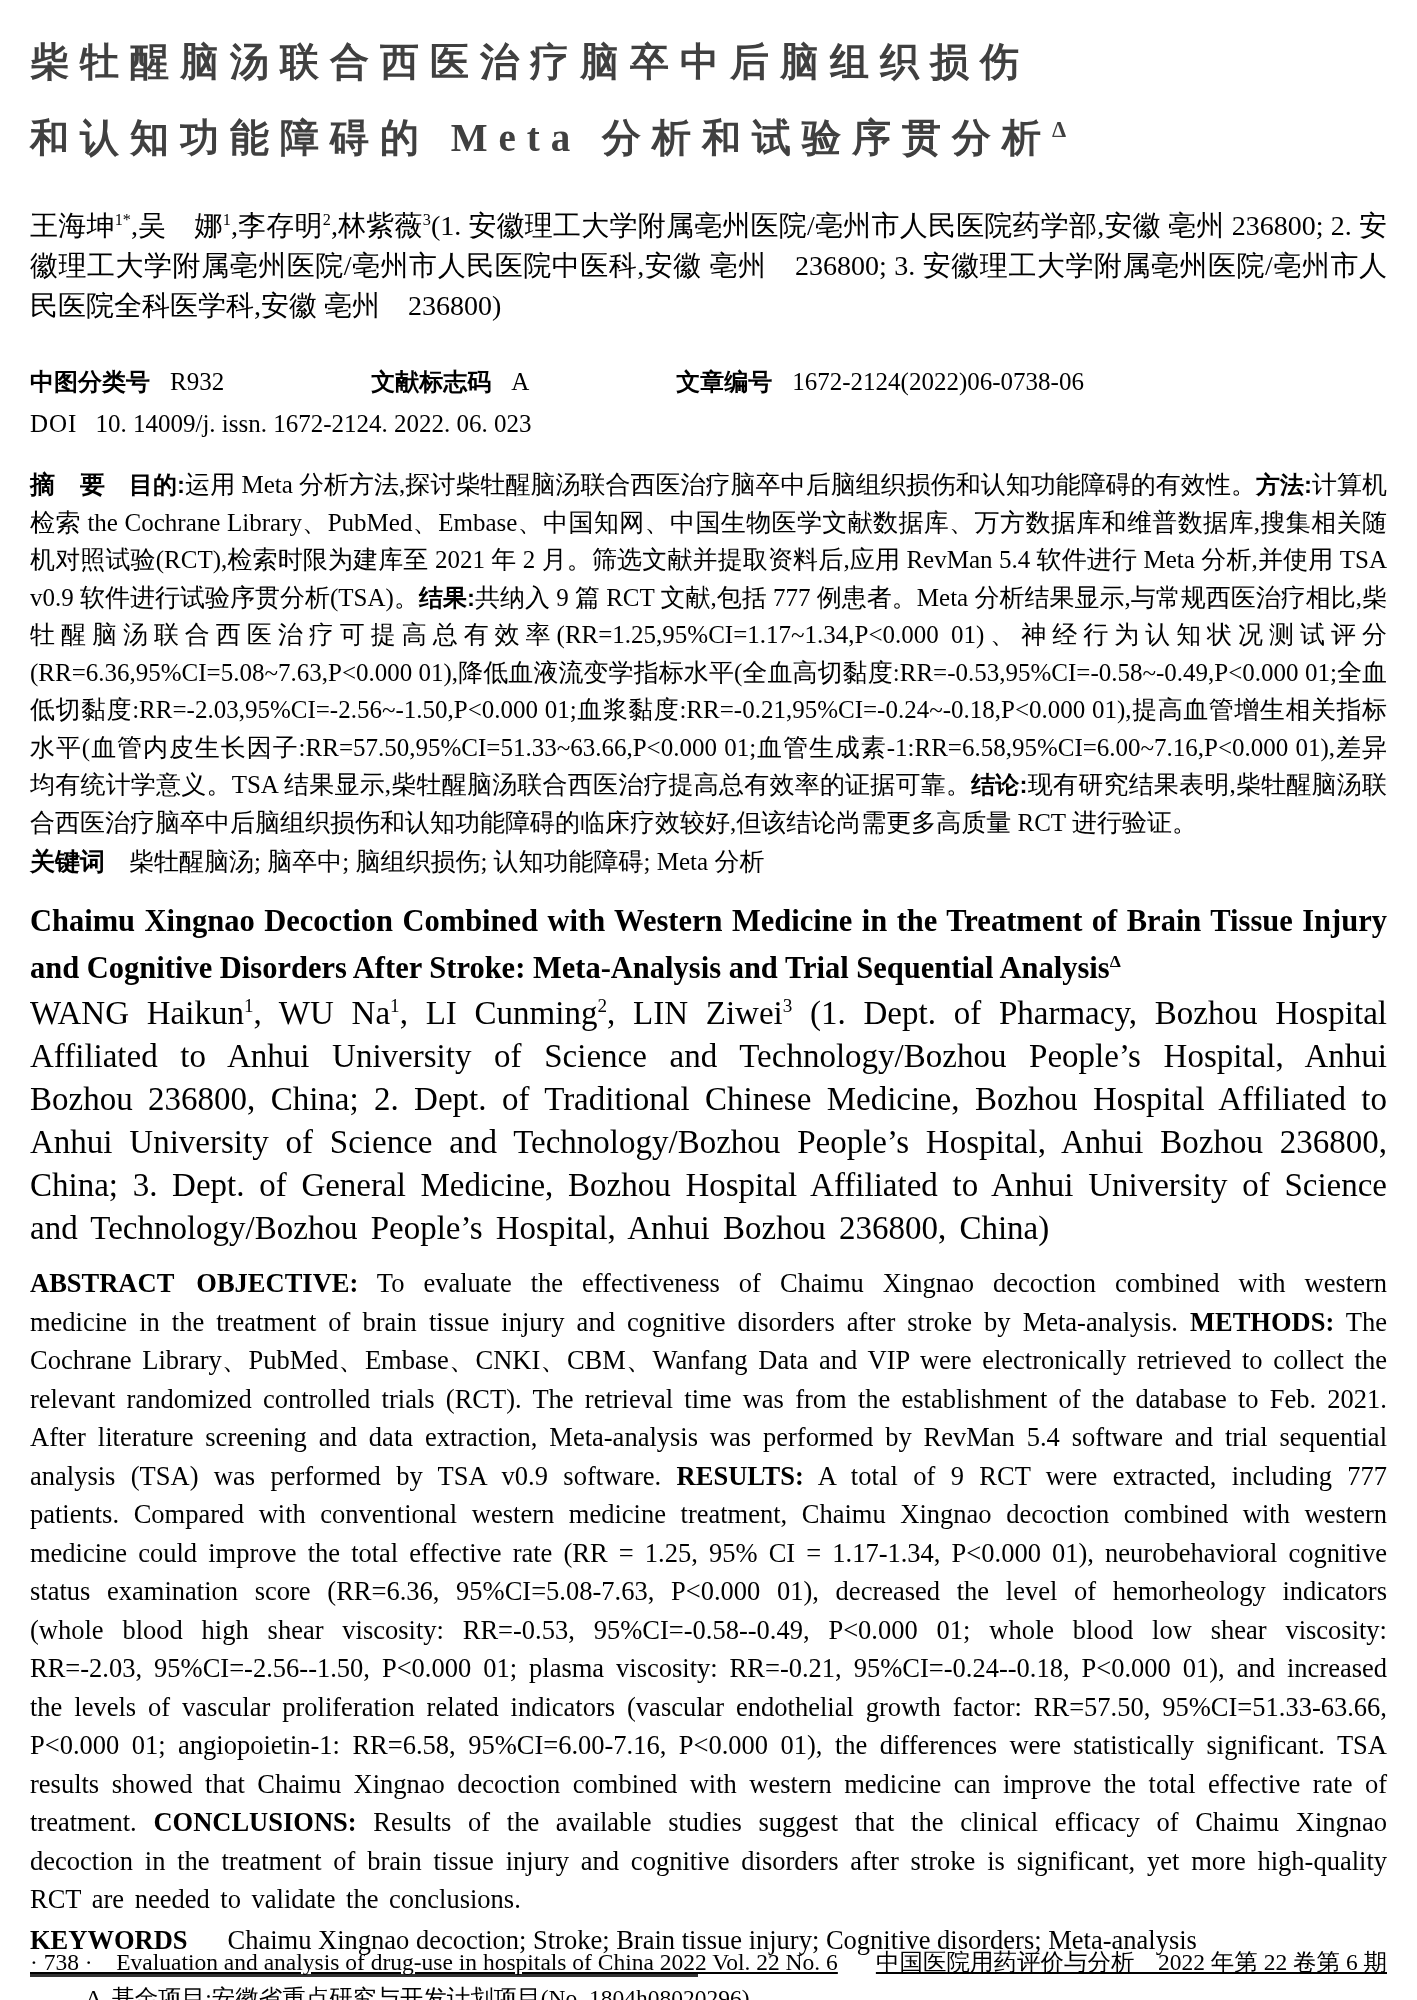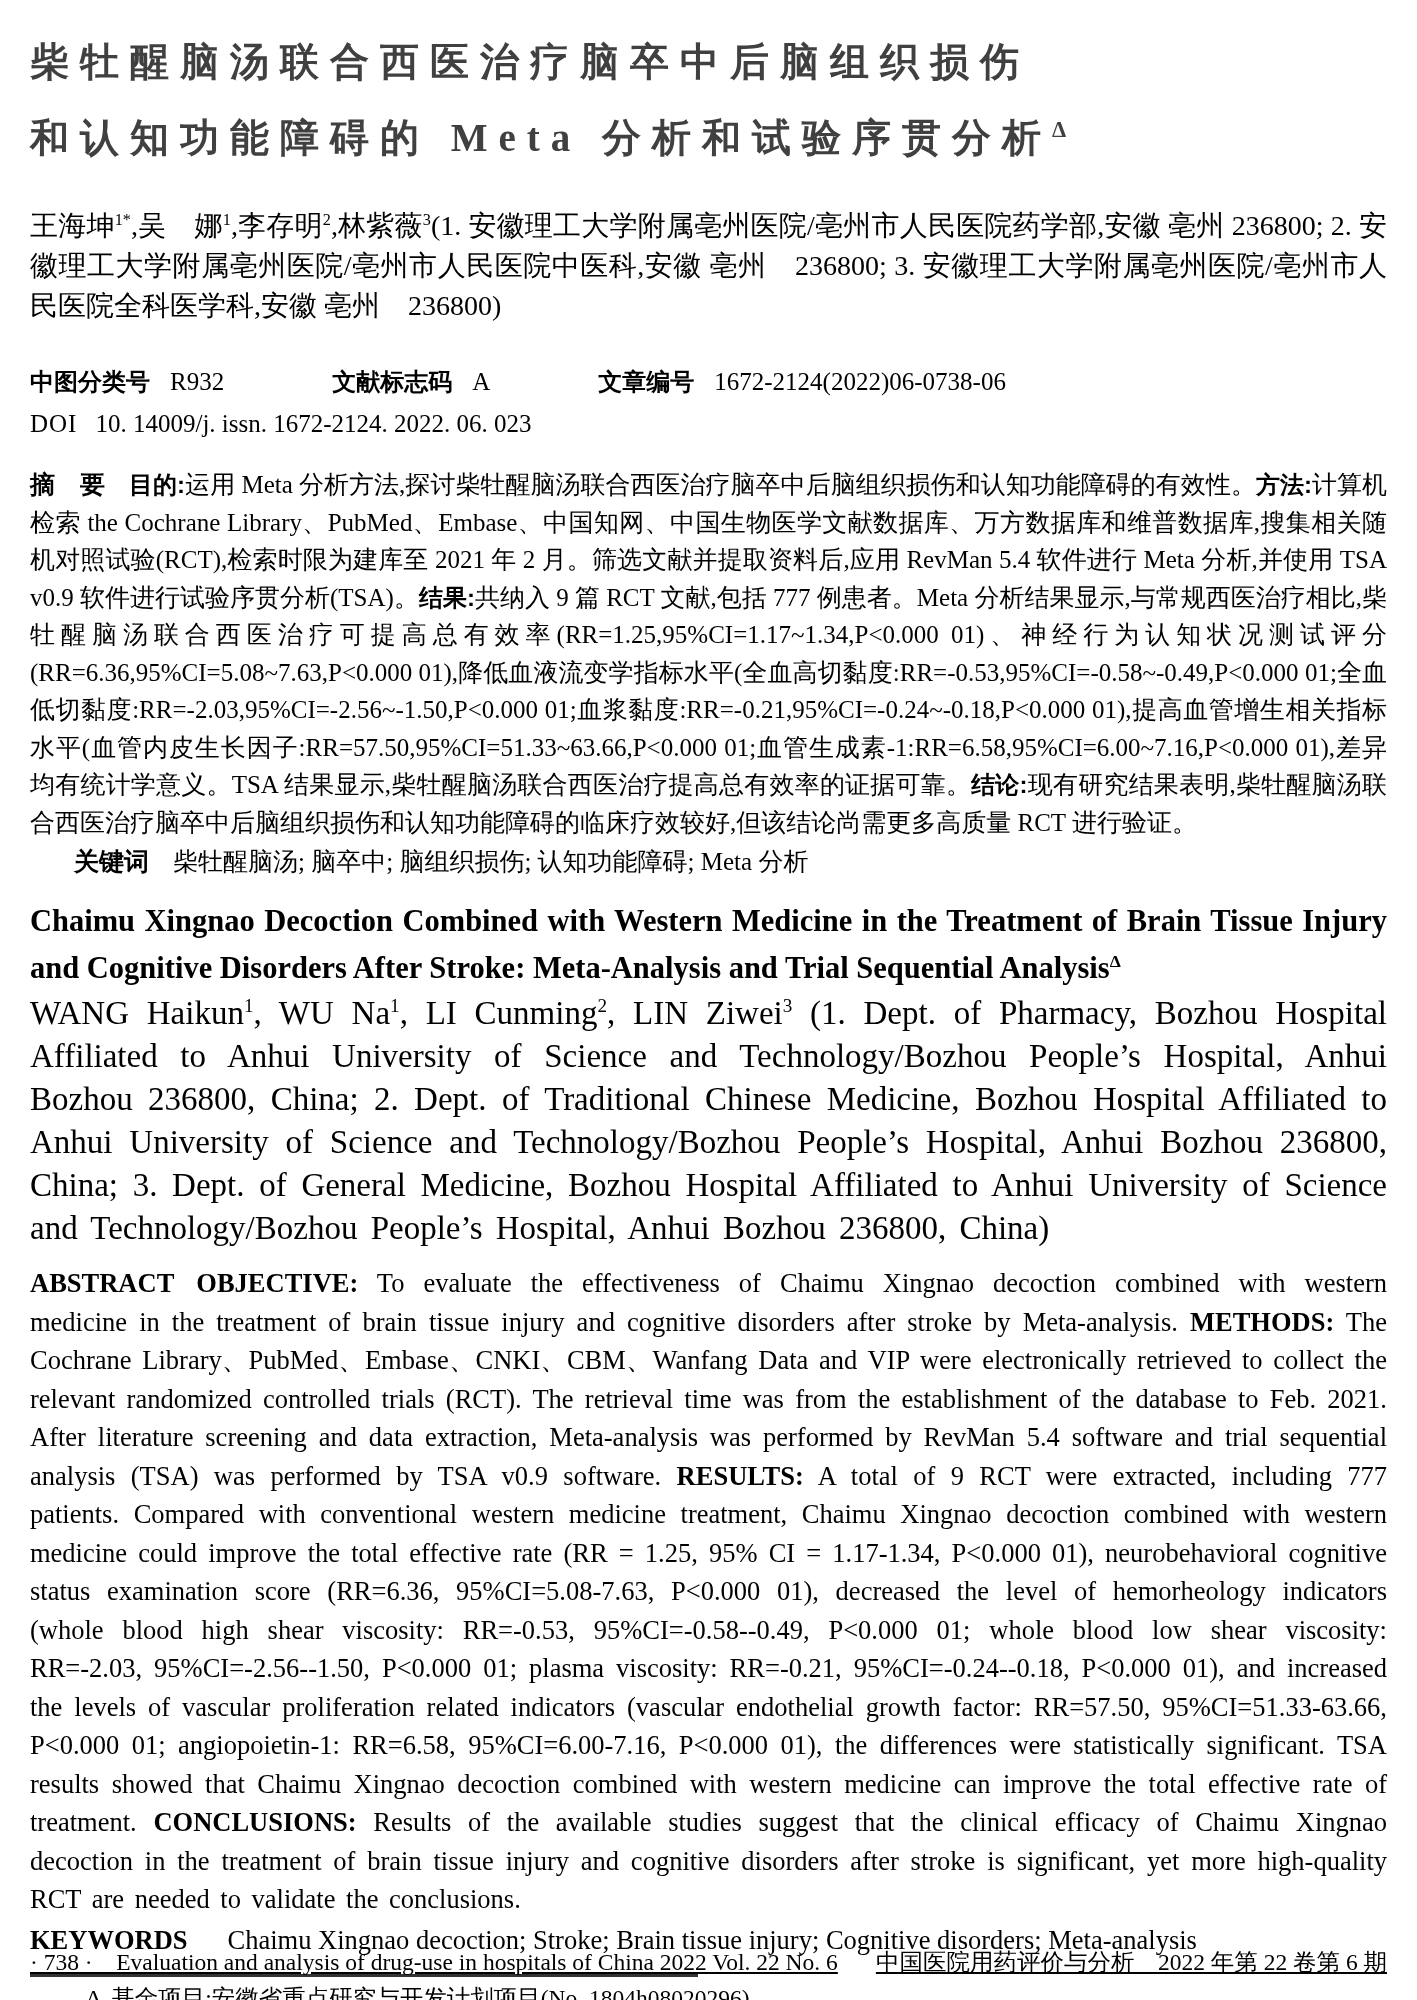--- a/index.html
+++ b/index.html
@@ -16,34 +16,34 @@
 
   
   .title-cn { font-weight:700; font-size:39px; color:#404040; }
   .title-line { display:block; letter-spacing:11px; line-height:76px; white-space:nowrap; }
   .title-line sup { letter-spacing:0; }
 
   
   .authors-cn { margin-top:30px; font-size:28px; line-height:40px; text-align:justify; }
 
   
-  .meta-row { margin-top:40px; font-size:25px; display:flex; align-items:flex-end; }
+  .meta-row { margin-top:40px; font-size:25px; display:flex; align-items:flex-end;gap:39px; }
   .gothic { font-family:"Liberation Sans", sans-serif; font-weight:700; }
   .meta-row .gothic { font-size:24px; }
   .meta-val { margin-left:20px; }
   .meta-group { white-space:nowrap; }
   .meta-group + .meta-group { margin-left:108px; }
   .doi-row { margin-top:12px; font-size:25px; }
   .doi-label { margin-right:18px; letter-spacing:1px; }
 
   
   .abs-cn { margin-top:28px; font-size:25px; line-height:37.5px; text-align:justify; }
   .abs-cn .abs-main-label { margin-right:24px; font-size:25px; }
   .abs-cn .sec-label { font-size:24px; }
-  .kw-cn { font-size:25px; line-height:40px; text-align:justify;margin-left:44px; }
+  .kw-cn { font-size:25px; line-height:40px; text-align:justify; }
   .kw-cn .abs-main-label { margin-right:24px; }
 
   
   .title-en { margin-top:16px; font-size:30.5px; line-height:47px; font-weight:700; text-align:justify; }
   
   .authors-en { font-size:33px; line-height:43px; text-align:justify; word-spacing:5px; }
   
   .abs-en { margin-top:14px; font-size:26.5px; line-height:38.5px; text-align:justify; word-spacing:4px; }
   .abs-en .b { font-weight:700; }
   .abs-en .abs-main-label { margin-right:22px; }

